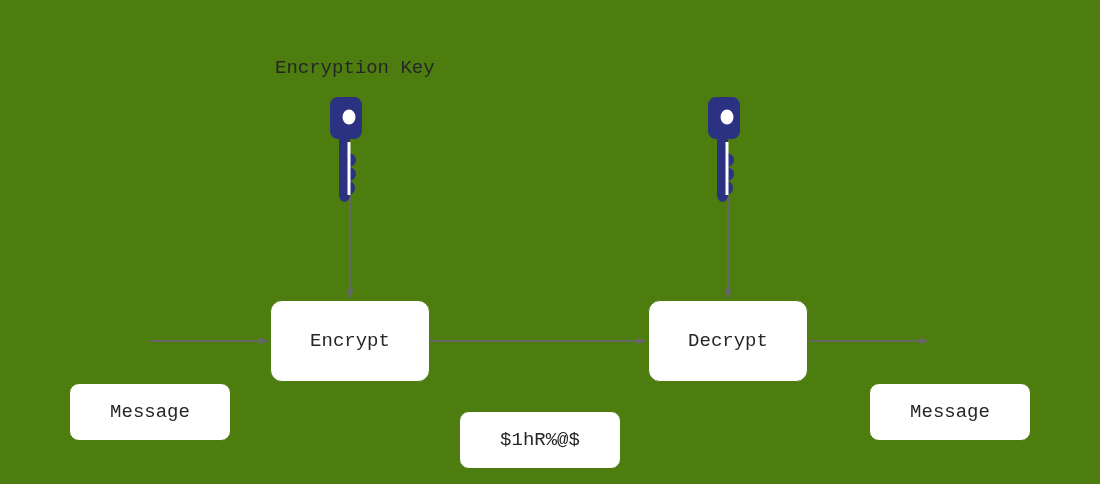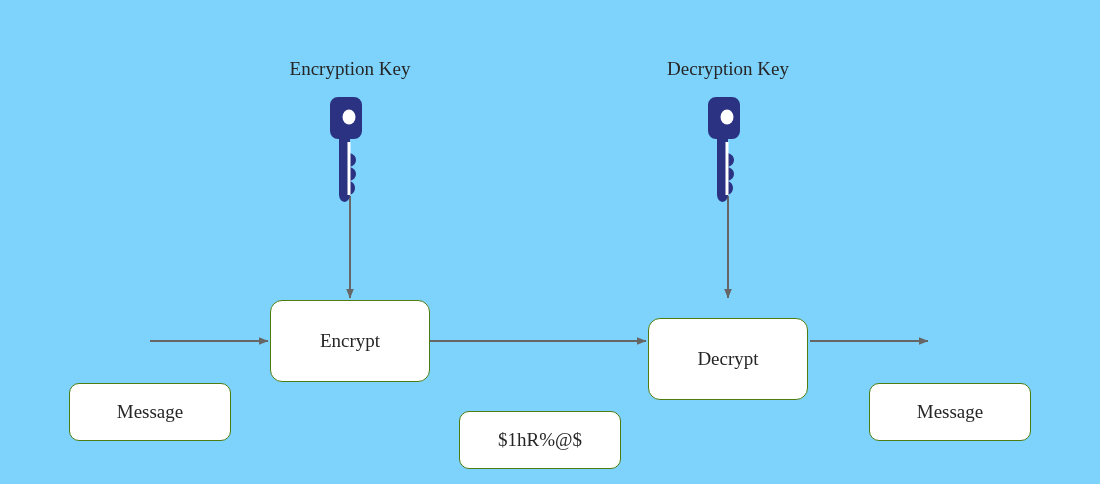--- a/index.html
+++ b/index.html
@@ -4,22 +4,22 @@
 <style>
   html, body {
     margin: 0;
     padding: 0;
     background: #ffffff;
   }
   #canvas {
     position: relative;
     width: 1100px;
     height: 484px;
-    background: #7dd3fc;
-    font-family: Liberation Serif, serif;
+    background: #4d7c0f;
+    font-family: Liberation Mono, monospace;
     overflow: hidden;
   }
   .label {
     position: absolute;
     color: #262626;
     font-size: 19px;
     line-height: 1;
     white-space: nowrap;
     text-align: center;
   }
@@ -90,34 +90,33 @@
 
   <svg class="key-icon" style="left:327px; top:95px;" viewBox="0 0 46 110">
     <path d="M10,2 h17 a8,8 0 0 1 8,8 v26 a8,8 0 0 1 -8,8 h-4
              v14 q6,2 6,7 t-6,7 q6,2 6,7 t-6,7 q5,2 5,7 t-5,7
              q-0.5,6 -5.5,7 q-5,-1 -5.5,-7 v-56 h-1
              a8,8 0 0 1 -8,-8 v-26 a8,8 0 0 1 8,-8 z" fill="#2b3282"></path>
     <rect x="20.5" y="47" width="3" height="53" fill="#ffffff"></rect>
     <ellipse cx="22" cy="22" rx="6.5" ry="7.5" fill="#ffffff"></ellipse>
   </svg>
 
-  <div class="label" style="left:653px; top:59px; width:150px;">Decryption Key</div>
 
   <svg class="key-icon" style="left:705px; top:95px;" viewBox="0 0 46 110">
     <path d="M10,2 h17 a8,8 0 0 1 8,8 v26 a8,8 0 0 1 -8,8 h-4
              v14 q6,2 6,7 t-6,7 q6,2 6,7 t-6,7 q5,2 5,7 t-5,7
              q-0.5,6 -5.5,7 q-5,-1 -5.5,-7 v-56 h-1
              a8,8 0 0 1 -8,-8 v-26 a8,8 0 0 1 8,-8 z" fill="#2b3282"></path>
     <rect x="20.5" y="47" width="3" height="53" fill="#ffffff"></rect>
     <ellipse cx="22" cy="22" rx="6.5" ry="7.5" fill="#ffffff"></ellipse>
   </svg>
 
   <div class="box process-box" style="left:270px; top:300px; width:160px; height:82px;">Encrypt</div>
 
-  <div class="box process-box" style="left:648px; top:300px; width:160px; height:82px;margin-top:18px;">Decrypt</div>
+  <div class="box process-box" style="left:648px; top:300px; width:160px; height:82px;">Decrypt</div>
 
   <div class="box" style="left:69px; top:383px; width:162px; height:58px;">Message</div>
 
   <div class="box" style="left:459px; top:383px; width:162px; height:58px;margin-top:28px;">$1hR%@$</div>
 
   <div class="box" style="left:869px; top:383px; width:162px; height:58px;">Message</div>
 
 </div>
 
 </body></html>

